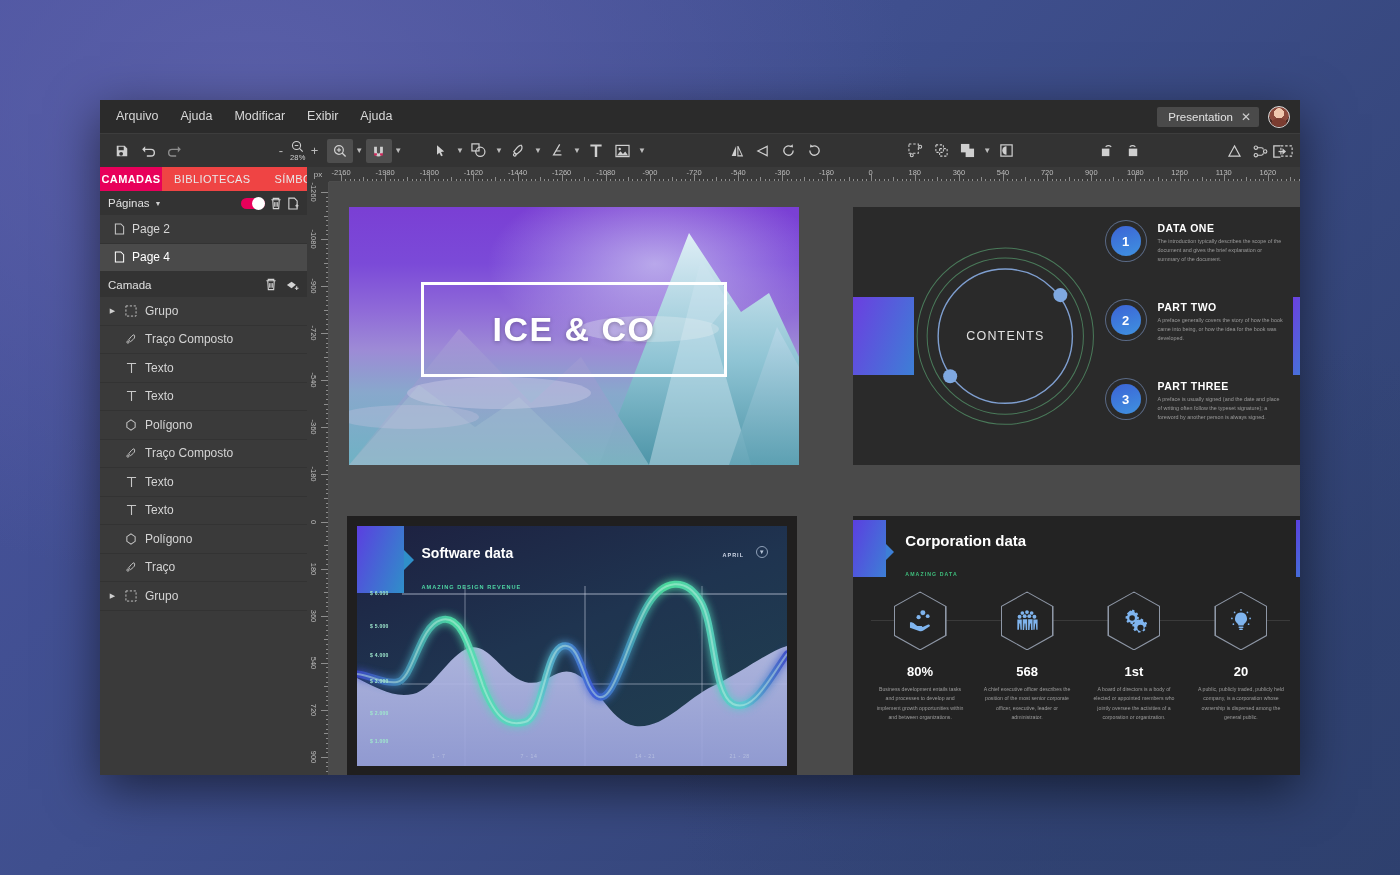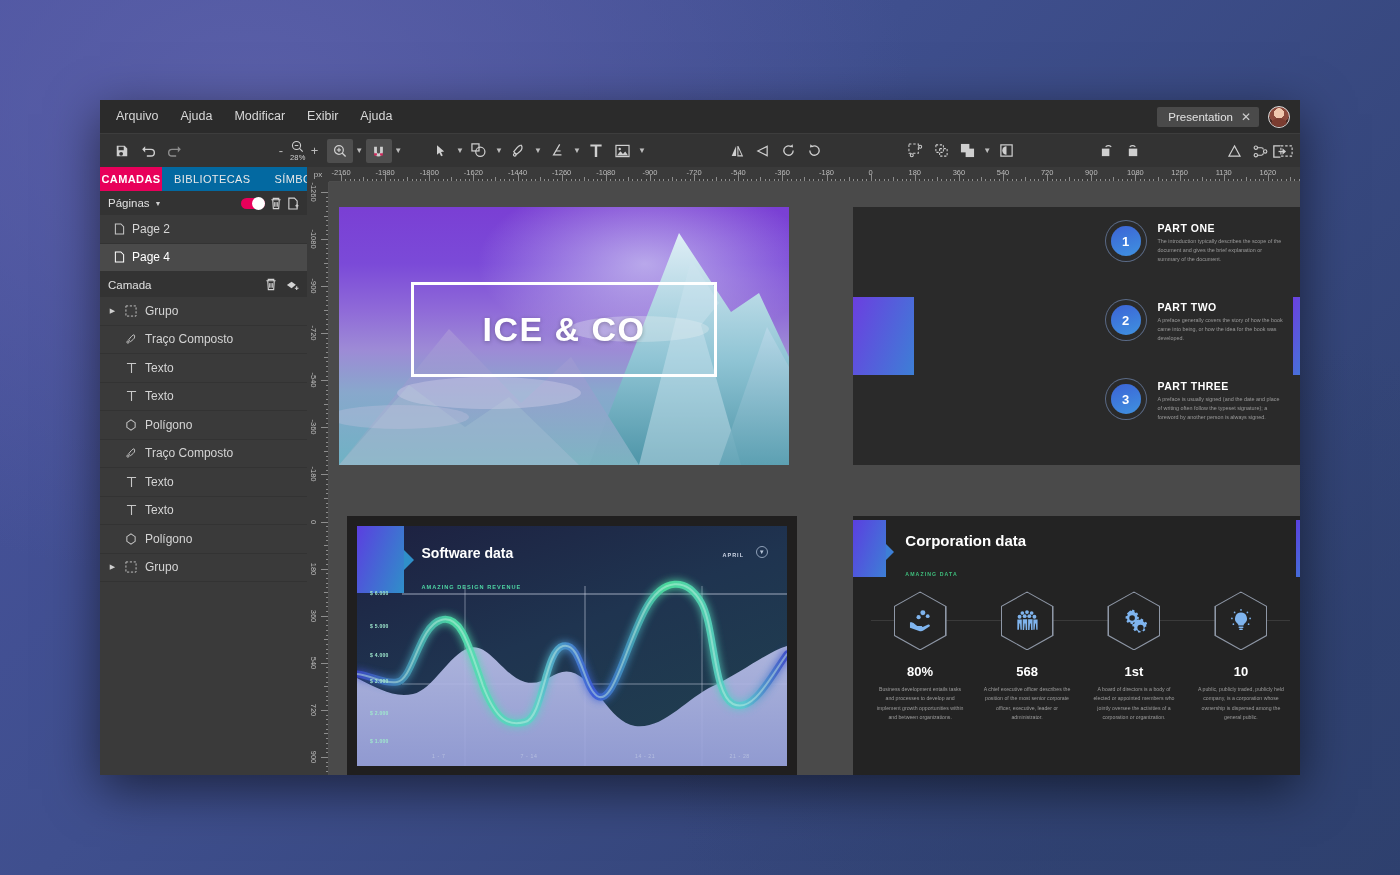--- a/index.html
+++ b/index.html
@@ -85,21 +85,21 @@
 
   
   .panel {
     width: 207px; background: #3a3a3a; display: flex; flex-direction: column;
     flex: none; min-height: 0;
   }
   .panel-tabs { display: flex; height: 24px; flex: none; }
   .ptab {
     flex: 0 0 auto; font-size: 11px; color: #e8e8e8; letter-spacing: .4px;
     display: flex; align-items: center; justify-content: center;
-    padding: 0 12px; background: #0369a1;
+    padding: 0 12px; background: #ef4444;
   }
   .ptab.sel { background: #e8005a; color:#fff; font-weight: bold; }
   .ptab:nth-child(1) { width: 62px; padding:0; }
   .pages-head {
     height: 24px; background: #333; display:flex; align-items:center;
     padding: 0 8px; gap: 5px; flex:none;
   }
   .pages-head .lbl { font-size: 11.5px; color:#e0e0e0; }
   .pages-head .sp { flex: 1; }
   .toggle {
@@ -630,20 +630,30 @@
           <span>Texto</span>
         </div>
         <div class="layer-row">
           <span class="tri empty">▶</span>
           <span class="li">
               <svg width="12" height="12" viewBox="0 0 13 13">
                 <path fill="none" stroke="currentColor" stroke-width="1.1" d="M6.5 1l4.5 3v5l-4.5 3L2 9V4z"></path>
               </svg>
             </span>
           <span>Polígono</span>
+        </div>
+        <div class="layer-row">
+          <span class="tri empty">▶</span>
+          <span class="li">
+              <svg width="12" height="12" viewBox="0 0 14 14">
+                <path fill="none" stroke="currentColor" stroke-width="1.1" d="M10.5 2c1.4 1.4.9 4-.8 5.4l-3.3 2.8-2.2-2.2 2.9-3.5C8.4 2.8 10.6 2 10.5 2z"></path>
+                <circle cx="3.4" cy="10.6" r="1.3" fill="none" stroke="currentColor" stroke-width="1"></circle>
+              </svg>
+            </span>
+          <span>Traço</span>
         </div>
         <div class="layer-row">
           <span class="tri">▶</span>
           <span class="li">
               <svg width="12" height="12" viewBox="0 0 13 13">
                 <rect x="1" y="1" width="11" height="11" fill="none" stroke="currentColor" stroke-width="1" stroke-dasharray="2.4 1.8"></rect>
               </svg>
             </span>
           <span>Grupo</span>
         </div>
@@ -1037,21 +1047,21 @@
             <div class="lb" style="top: 574.923px;">900</div>
             <div class="tk" style="top: 574.923px; width: 7px;"></div>
             <div class="tk" style="top: 579.631px; width: 2.5px;"></div>
             <div class="tk" style="top: 584.338px; width: 2.5px;"></div>
             <div class="tk" style="top: 589.046px; width: 2.5px;"></div>
           </div>
 
         <div class="stage">
           <div class="stage-inner">
 
-            <div class="slide p1" style="left:10px; top:25px; width:450px; height:258px;">
+            <div class="slide p1" style="left:20px; top:25px; width:450px; height:258px;">
 
               <div class="p1-bg"></div>
               <div class="p1-mtn">
                 <svg width="100%" height="100%" viewBox="0 0 450 258" preserveAspectRatio="none">
                   <defs>
                     <linearGradient id="mtnA" x1="0" y1="0" x2="0" y2="1">
                       <stop offset="0%" stop-color="#dfeef6"></stop>
                         <stop offset="55%" stop-color="#8fc4d4"></stop>
                         <stop offset="100%" stop-color="#4e95a8"></stop>
                     </linearGradient>
@@ -1077,26 +1087,36 @@
               <div class="p1-frame">
                 <span class="p1-title">ICE &amp; CO</span>
               </div>
             </div>
 
             <div class="slide p2" style="left:524px; top:25px; width:455px; height:258px;">
 
               <div class="p2-sq"></div>
               <div class="p2-sq r"></div>
 
+              <div class="p2-contents">
+                <svg width="100%" height="100%" viewBox="0 0 186 206" preserveAspectRatio="xMidYMid meet">
+                  <circle cx="93" cy="103" r="88" fill="none" stroke="#4a7a5a" stroke-width="1"></circle>
+                  <circle cx="93" cy="103" r="78" fill="none" stroke="#4a7a5a" stroke-width="1"></circle>
+                  <circle cx="93" cy="103" r="67" fill="none" stroke="#7f9fd0" stroke-width="1.4"></circle>
+                  <circle cx="148" cy="62" r="7" fill="#7fa8e0"></circle>
+                  <circle cx="38" cy="143" r="7" fill="#7fa8e0"></circle>
+                </svg>
+                <span class="p2-ct-lbl">CONTENTS</span>
+              </div>
 
               <div class="p2-items">
                 <div class="p2-item" style="top:0">
                   <div class="p2-num">1</div>
                   <div class="p2-txt">
-                    <div class="p2-h">PART ONE</div>
+                    <div class="p2-h">DATA ONE</div>
                     <div class="p2-p">The introduction typically describes the scope of the document and gives the brief explanation or summary of the document.</div>
                   </div>
                 </div>
                 <div class="p2-item" style="top:34%">
                   <div class="p2-num">2</div>
                   <div class="p2-txt">
                     <div class="p2-h">PART TWO</div>
                     <div class="p2-p">A preface generally covers the story of how the book came into being, or how the idea for the book was developed.</div>
                   </div>
                 </div>
@@ -1261,21 +1281,21 @@
                             <circle cx="5.6" cy="3.4" r=".85"></circle>
                             <circle cx="18.4" cy="3.4" r=".85"></circle>
                           <circle cx="2.9" cy="9.4" r=".85"></circle>
                             <circle cx="21.1" cy="9.4" r=".85"></circle>
                           <circle cx="4.4" cy="15.2" r=".85"></circle>
                             <circle cx="19.6" cy="15.2" r=".85"></circle>
                         </g>
                       </svg>
                     </span>
                   </div>
-                  <div class="p4-val">10</div>
+                  <div class="p4-val">20</div>
                   <div class="p4-desc">A public, publicly traded, publicly held company, is a corporation whose ownership is dispersed among the general public.</div>
                 </div>
 
               </div>
             </div>
 
           </div>
         </div>
       </div>
     </div>

